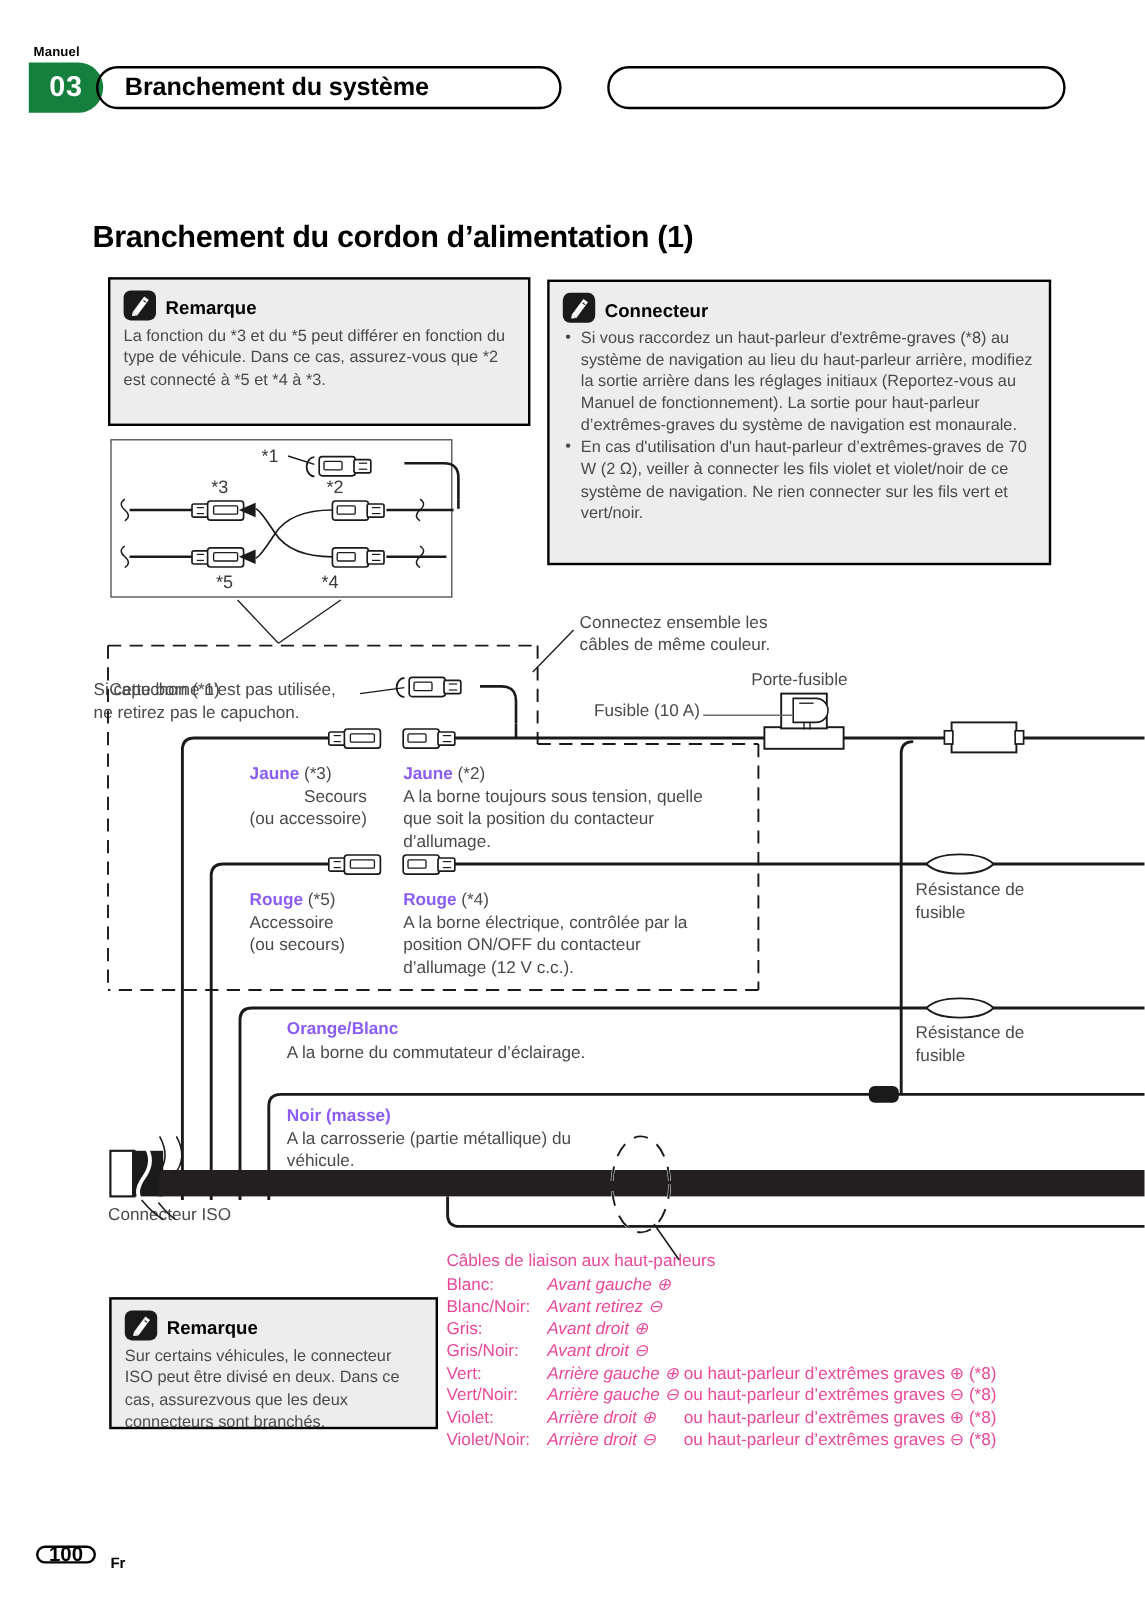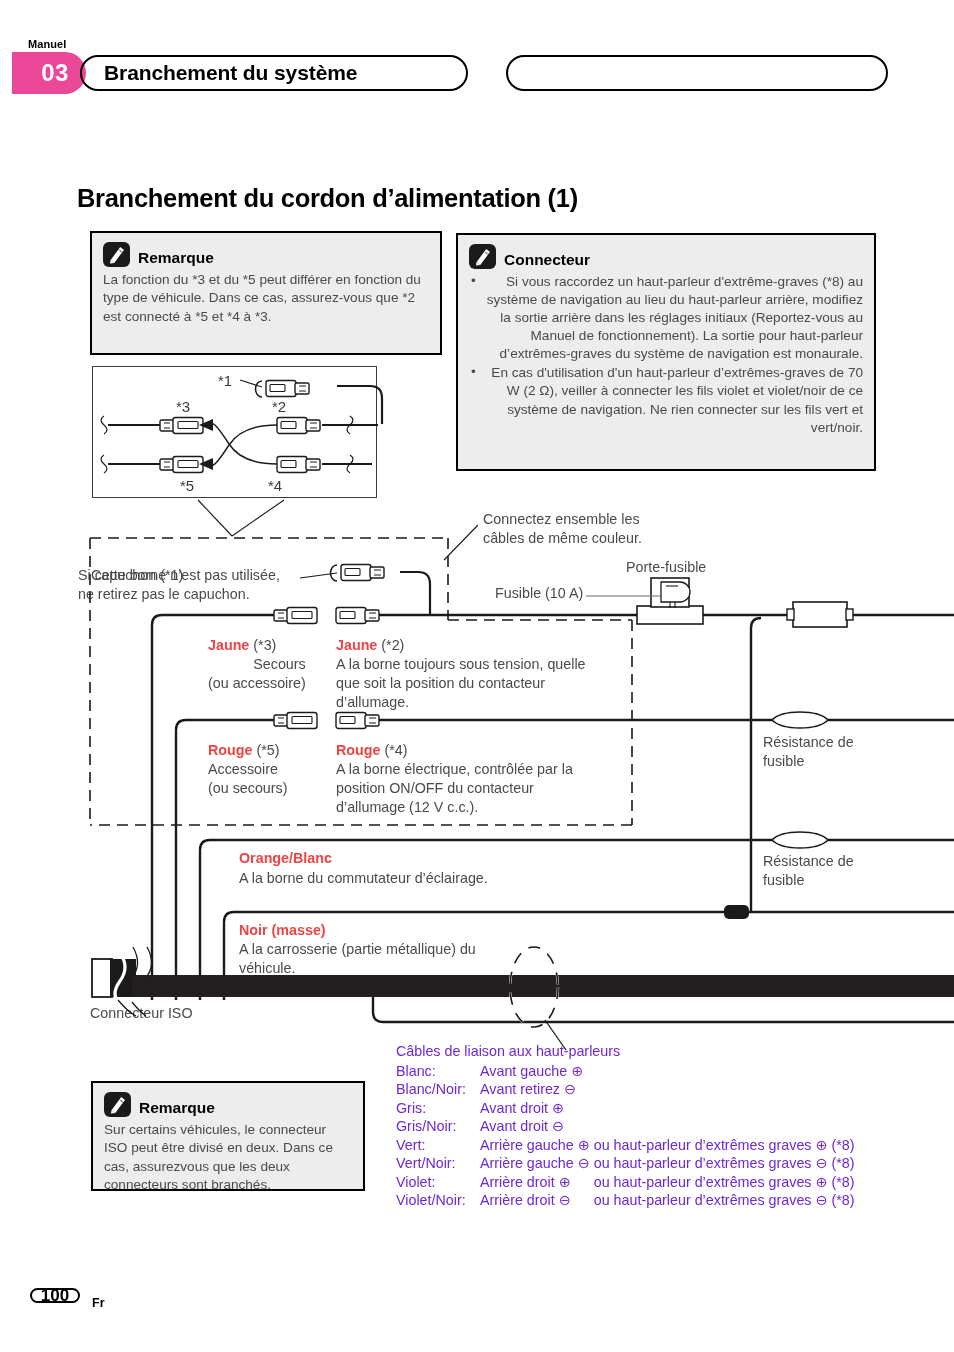--- a/index.html
+++ b/index.html
@@ -21,34 +21,33 @@
     position: absolute;
     left: 28px;
     top: 38px;
     font-size: 11px;
     font-weight: bold;
     color: #000;
     letter-spacing: 0.1px;
   }
   .section-num {
     position: absolute;
-    left: 12px;
+    left: 24px;
     top: 52px;
     width: 62px;
     height: 42px;
-    background: #ec4899;
+    background: #15803d;
     border-radius: 0 22px 22px 0;
     color: #fff;
     font-size: 24px;
     font-weight: bold;
     display: flex;
     align-items: center;
     justify-content: center;
     letter-spacing: 0.5px;
-    padding-left: 12px;
   }
   .header-pill {
     position: absolute;
     top: 55px;
     height: 36px;
     border: 2.2px solid #000;
     border-radius: 20px;
     box-sizing: border-box;
     display: flex;
     align-items: center;
@@ -114,21 +113,20 @@
     line-height: 1.35;
     color: #4a4a4a;
   }
   .note-list {
     margin: 0;
     padding-left: 15px;
     font-size: 13.6px;
     line-height: 1.33;
     color: #4a4a4a;
     list-style: none;
-    text-align: right;
   }
   .note-list li {
     position: relative;
     margin-bottom: 1px;
   }
   .note-list li::before {
     content: "•";
     position: absolute;
     left: -13px;
     top: -1px;
@@ -162,36 +160,36 @@
     line-height: 1.33;
     color: #4a4a4a;
     white-space: pre-line;
   }
   .dlabel-bold {
     position: absolute;
     font-size: 14.3px;
     line-height: 1.33;
     color: #4a4a4a;
   }
-  .dlabel-bold .nm { font-weight: bold; color: #ef4444; }
+  .dlabel-bold .nm { font-weight: bold; color: #8b5cf6; }
 
   
   #legend {
     position: absolute;
-    left: 396px;
+    left: 372px;
     top: 1042px;
     font-size: 14.3px;
-    color: #6d28d9;
+    color: #ec4899;
     line-height: 1.295;
   }
   #legend .lgd-title { margin-bottom: 1px; }
   #legend table { border-collapse: collapse; }
   #legend td { padding: 0 0 0 0; vertical-align: top; white-space: nowrap; }
   #legend td.c1 { width: 84px; }
-  #legend td.c2 { padding-right: 4px; }
+  #legend td.c2 { padding-right: 4px; font-style: italic; }
 
   
   #page-num {
     position: absolute;
     left: 30px;
     top: 1288px;
     width: 50px;
     height: 15px;
     border: 2.2px solid #000;
     border-radius: 14px;

